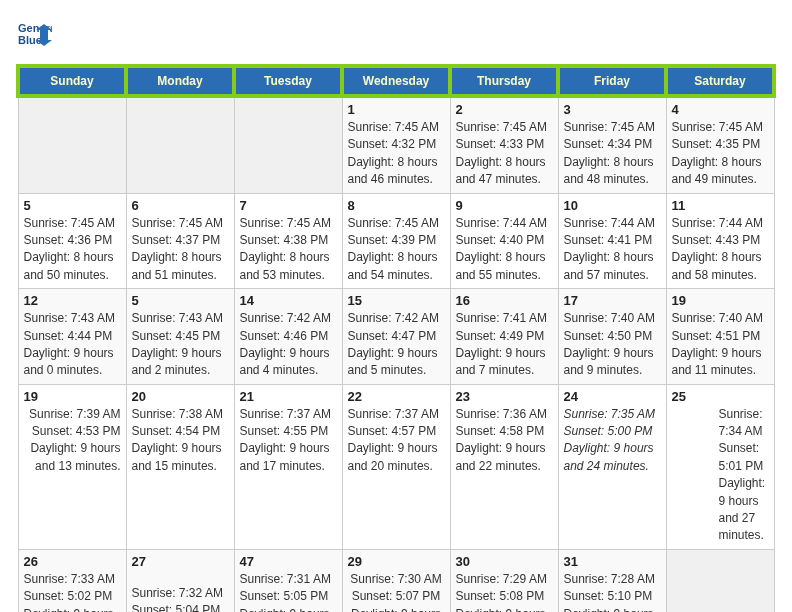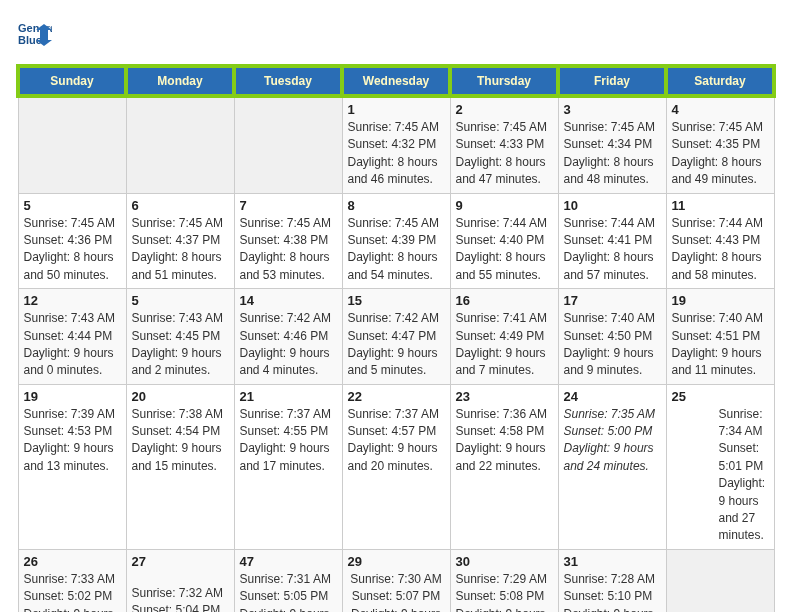--- a/index.html
+++ b/index.html
@@ -242,21 +242,21 @@
           <span class="day-number">19</span>
           <div class="day-info" style="white-space: pre-line;">Sunrise: 7:40 AM
 Sunset: 4:51 PM
 Daylight: 9 hours
 and 11 minutes.</div>
         </td>
       </tr>
       <tr>
         <td>
           <span class="day-number">19</span>
-          <div class="day-info" style="white-space: pre-line;">Sunrise: 7:39 AM
+          <div class="day-info" style="white-space: pre-line; text-align: right;">Sunrise: 7:39 AM
 Sunset: 4:53 PM
 Daylight: 9 hours
 and 13 minutes.</div>
         </td>
         <td>
           <span class="day-number">20</span>
           <div class="day-info" style="white-space: pre-line;">Sunrise: 7:38 AM
 Sunset: 4:54 PM
 Daylight: 9 hours
 and 15 minutes.</div>

